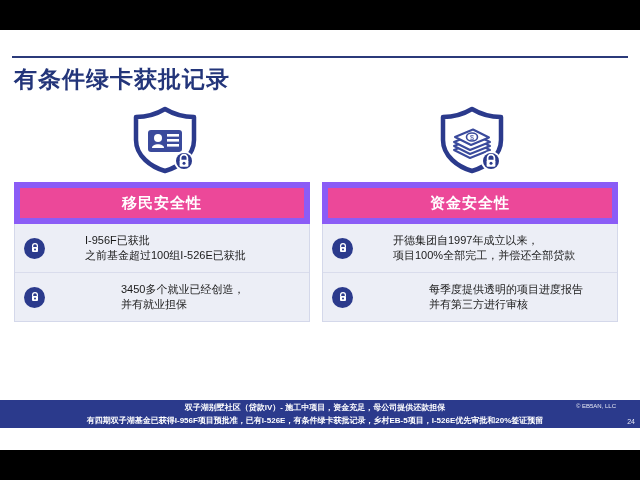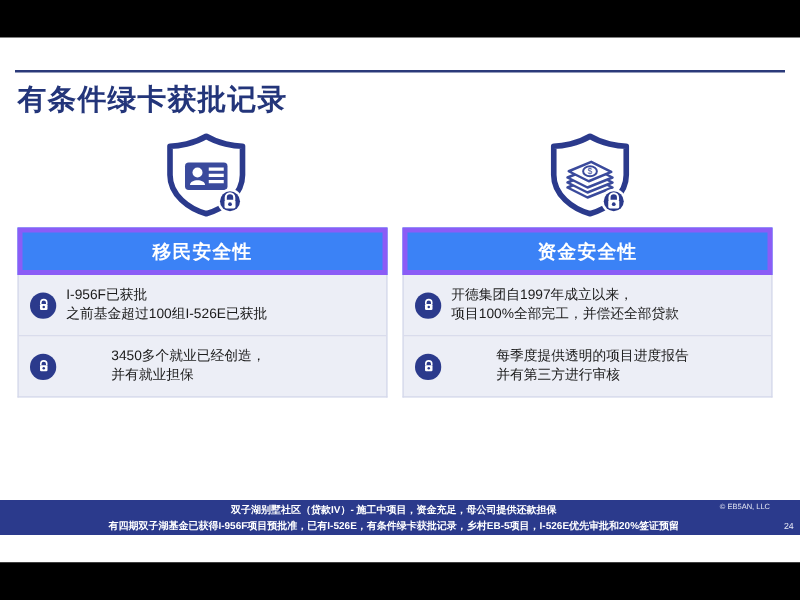--- a/index.html
+++ b/index.html
@@ -67,22 +67,22 @@
   .column {
     position: absolute;
     top: 152px;
     width: 296px;
   }
   #column-left  { left: 14px; }
   #column-right { left: 322px; }
 
   .col-header {
     height: 30px;
-    background: #3b82f6;
-    border: 4px solid #8b5cf6;
+    background: #ec4899;
+    border: 6px solid #8b5cf6;
     color: #ffffff;
     font-size: 15px;
     font-weight: bold;
     display: flex;
     align-items: center;
     justify-content: center;
     letter-spacing: 1px;
   }
   .col-body {
     background: #eceef6;
@@ -111,20 +111,21 @@
     align-items: center;
     justify-content: center;
     margin-right: 8px;
   }
   .lock-badge svg { display: block; }
   .bullet-text {
     font-size: 11px;
     line-height: 15px;
     color: #1a1a1a;
     white-space: pre-line;
+    margin-left: 32px;
   }
 
   
   #footer {
     position: absolute;
     left: 0;
     bottom: 22px;
     width: 640px;
     height: 28px;
     background: #2b3a8c;

